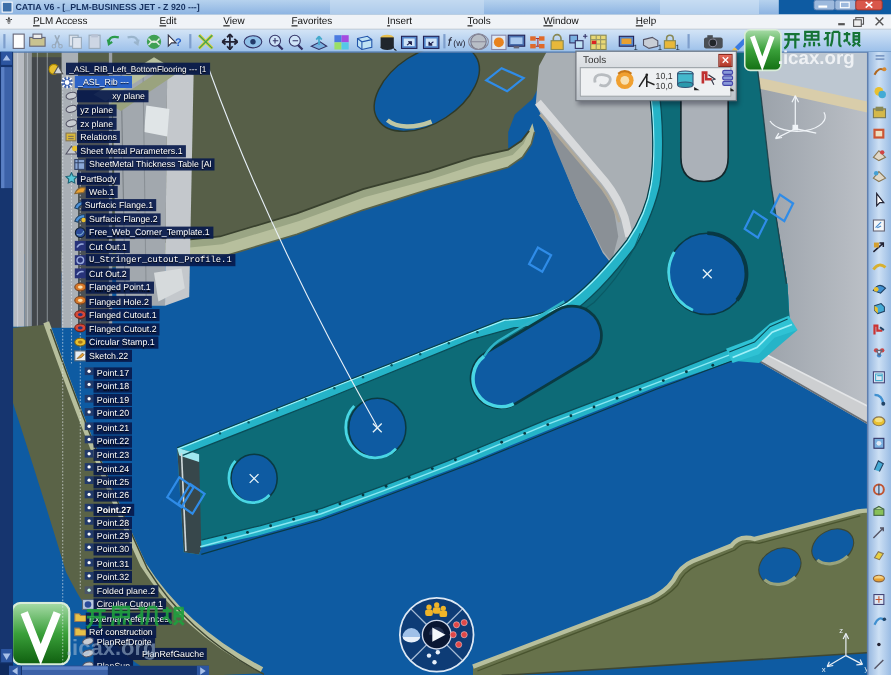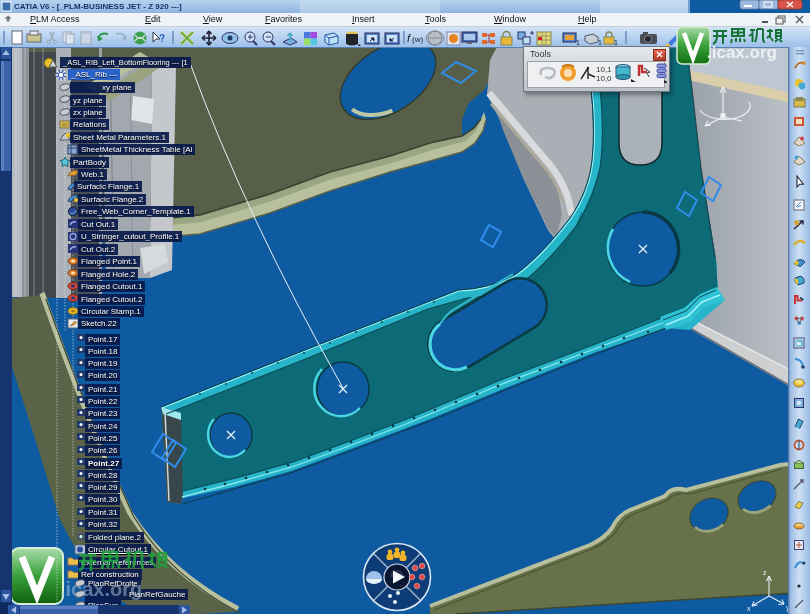--- a/index.html
+++ b/index.html
@@ -1,16 +1,16 @@
 <!DOCTYPE html>
 <html><head><meta charset="utf-8">
 <style>
 html,body{margin:0;padding:0;}
 #app{position:relative;width:810px;height:614px;overflow:hidden;font-family:"Liberation Sans",sans-serif;background:#0e5ba2;}
-#titlebar{position:absolute;left:0;top:0;width:688px;height:13px;background:linear-gradient(#b6d2ee,#8db4e2);}
+#titlebar{position:absolute;left:0;top:0;width:688px;height:13px;background:linear-gradient(#b6d2ee,#8db4e2);padding-left:20px;}
 #titlebar .t{position:absolute;left:14px;top:2px;font-size:8px;font-weight:bold;color:#15305e;white-space:nowrap;}
 #menubar{position:absolute;left:0;top:13px;width:810px;height:13px;background:#f0f3f7;border-bottom:1px solid #c8cfd8;font-size:9px;color:#111;}
 #menubar span{position:absolute;top:1px;}
 #toolbar{position:absolute;left:0;top:27px;width:810px;height:20px;background:linear-gradient(#d3e4f6,#9cc0ea);border-bottom:1px solid #5a7eb0;}
 .abs{position:absolute;}
 .trow{position:absolute;font-size:8px;color:#fff;white-space:nowrap;text-shadow:0 1px 1px #000;line-height:11px;}
 .tbar{background:rgba(8,26,76,.92);padding:0 3px;}
 .tsel{background:#2a62c8;padding:0 3px;}
 </style></head>
 <body>
@@ -701,21 +701,21 @@
 <div class="trow tbar" style="left:78px;top:206px;">Free_Web_Corner_Template.1</div>
 <span class="abs" style="left:67px;top:218.0px;line-height:0"><svg width="12" height="11">
           <rect x="1" y="1" width="10" height="9" fill="#28337a"></rect>
           <path d="M3,7 Q5,3 9,4" stroke="#9ad" stroke-width="1.4" fill="none"></path>
         </svg></span>
 <div class="trow tbar" style="left:78px;top:218.5px;">Cut Out.1</div>
 <span class="abs" style="left:67px;top:230.5px;line-height:0"><svg width="12" height="11">
           <rect x="1" y="1" width="10" height="9" fill="#28337a"></rect>
           <circle cx="6" cy="5.5" r="3" fill="none" stroke="#9ad" stroke-width="1.3"></circle>
         </svg></span>
-<div class="trow tbar" style="left:78px;top:231px;">U_Stringer_cutout_Profile.1</div>
+<div class="trow tbar" style="left:78px;top:231px;font-family:Liberation Mono, monospace;">U_Stringer_cutout_Profile.1</div>
 <span class="abs" style="left:67px;top:243.0px;line-height:0"><svg width="12" height="11">
           <rect x="1" y="1" width="10" height="9" fill="#28337a"></rect>
           <path d="M3,7 Q5,3 9,4" stroke="#9ad" stroke-width="1.4" fill="none"></path>
         </svg></span>
 <div class="trow tbar" style="left:78px;top:243.5px;">Cut Out.2</div>
 <span class="abs" style="left:67px;top:255.5px;line-height:0"><svg width="12" height="10">
           <ellipse cx="6" cy="5" rx="5" ry="3.5" fill="#d87828" stroke="#742"></ellipse>
           <ellipse cx="6" cy="5" rx="2.2" ry="1.5" fill="#f8e0b0"></ellipse>
         </svg></span>
 <div class="trow tbar" style="left:78px;top:256px;">Flanged Point.1</div>

